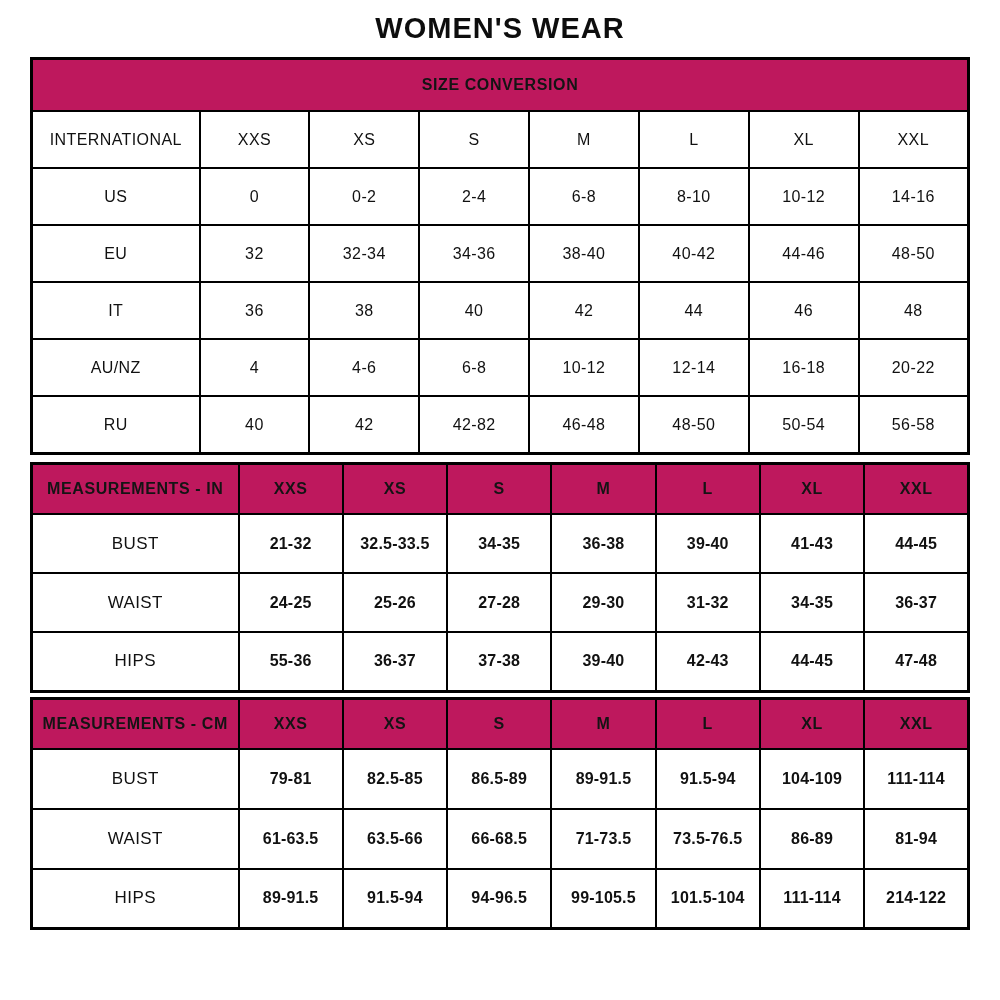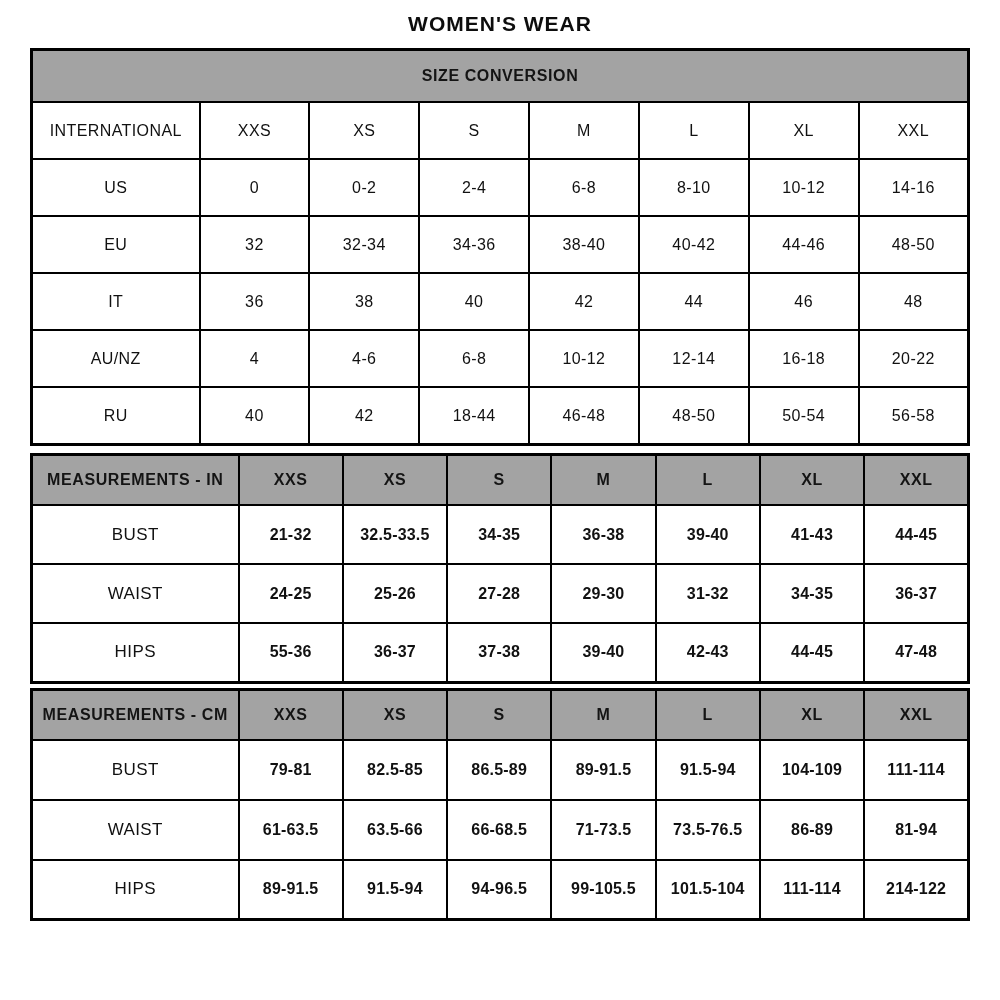--- a/index.html
+++ b/index.html
@@ -13,41 +13,41 @@
   }
   .page {
     width: 1000px;
     height: 1000px;
     box-sizing: border-box;
     padding: 10px 30px 5px 30px;
     overflow: hidden;
   }
   .page-title {
     text-align: center;
-    font-size: 21px;
+    font-size: 29px;
     font-weight: 700;
     letter-spacing: 1px;
     margin: 2px 0 12px 0;
     color: #0d0d0d;
   }
   table.tbl {
     border-collapse: collapse;
     width: 940px;
     table-layout: fixed;
     border: 3px solid #000000;
   }
   table.tbl td, table.tbl th {
     border: 2px solid #000000;
     text-align: center;
     vertical-align: middle;
     padding: 0 4px;
     overflow: hidden;
   }
   .band {
-    background: #a3a3a3;
+    background: #be185d;
     font-weight: 700;
     font-size: 16px;
     letter-spacing: 0.6px;
     height: 50px;
     color: #141414;
   }
   
   .tbl1 td { font-size: 16px; font-weight: 400; letter-spacing: 0.4px; height: 55px; }
   .tbl1 col.c-label { width: 168px; }
   
@@ -131,21 +131,21 @@
           <td>6-8</td>
           <td>10-12</td>
           <td>12-14</td>
           <td>16-18</td>
           <td>20-22</td>
         </tr>
         <tr>
           <td>RU</td>
           <td>40</td>
           <td>42</td>
-          <td>18-44</td>
+          <td>42-82</td>
           <td>46-48</td>
           <td>48-50</td>
           <td>50-54</td>
           <td>56-58</td>
         </tr>
       </tbody>
   </table>
 
   <table class="tbl tblm tbl2">
     <colgroup>

